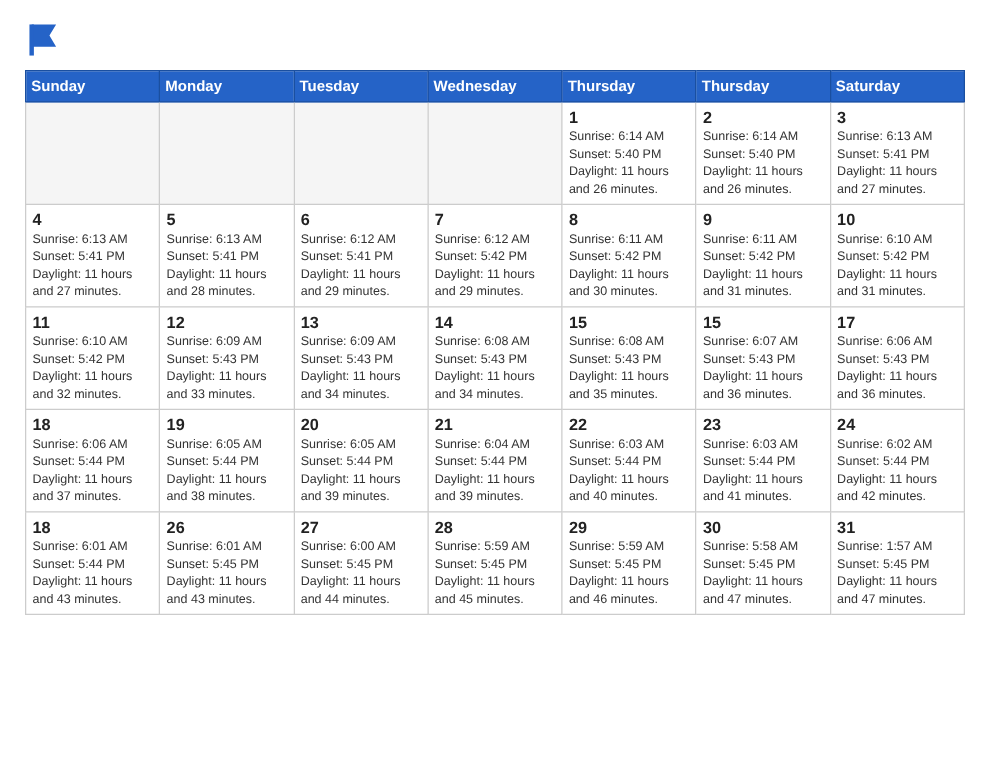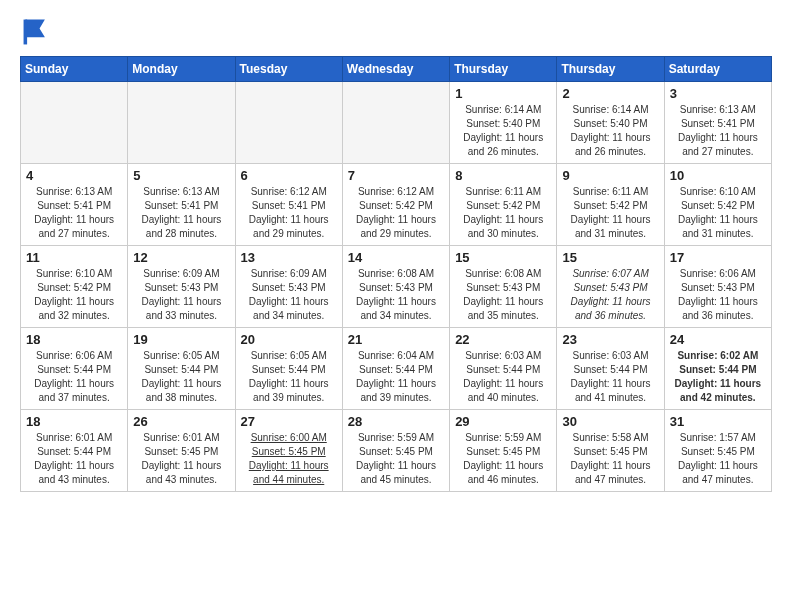--- a/index.html
+++ b/index.html
@@ -75,21 +75,20 @@
     .day-number {
       font-size: 13px;
       font-weight: bold;
       margin-bottom: 2px;
       color: #222;
     }
     .day-info {
       font-size: 10px;
       color: #333;
       line-height: 1.4;
-      text-align: center;
     }
   </style>
 </head>
 <body>
 
 <div class="page">
   <div class="header">
     <div class="logo">
       <svg class="logo-icon" viewBox="0 0 36 36">
 
@@ -229,21 +228,21 @@
           </td>
           <td>
             <div class="day-number">15</div>
             <div class="day-info" style="white-space: pre-line;">Sunrise: 6:08 AM
 Sunset: 5:43 PM
 Daylight: 11 hours
 and 35 minutes.</div>
           </td>
           <td>
             <div class="day-number">15</div>
-            <div class="day-info" style="white-space: pre-line; font-style: italic;">Sunrise: 6:07 AM
+            <div class="day-info" style="white-space: pre-line;">Sunrise: 6:07 AM
 Sunset: 5:43 PM
 Daylight: 11 hours
 and 36 minutes.</div>
           </td>
           <td>
             <div class="day-number">17</div>
             <div class="day-info" style="white-space: pre-line;">Sunrise: 6:06 AM
 Sunset: 5:43 PM
 Daylight: 11 hours
 and 36 minutes.</div>
@@ -287,21 +286,21 @@
           </td>
           <td>
             <div class="day-number">23</div>
             <div class="day-info" style="white-space: pre-line;">Sunrise: 6:03 AM
 Sunset: 5:44 PM
 Daylight: 11 hours
 and 41 minutes.</div>
           </td>
           <td>
             <div class="day-number">24</div>
-            <div class="day-info" style="white-space: pre-line; font-weight: bold;">Sunrise: 6:02 AM
+            <div class="day-info" style="white-space: pre-line;">Sunrise: 6:02 AM
 Sunset: 5:44 PM
 Daylight: 11 hours
 and 42 minutes.</div>
           </td>
         </tr>
         <tr>
           <td>
             <div class="day-number">18</div>
             <div class="day-info" style="white-space: pre-line;">Sunrise: 6:01 AM
 Sunset: 5:44 PM
@@ -310,21 +309,21 @@
           </td>
           <td>
             <div class="day-number">26</div>
             <div class="day-info" style="white-space: pre-line;">Sunrise: 6:01 AM
 Sunset: 5:45 PM
 Daylight: 11 hours
 and 43 minutes.</div>
           </td>
           <td>
             <div class="day-number">27</div>
-            <div class="day-info" style="white-space: pre-line; text-decoration: underline;">Sunrise: 6:00 AM
+            <div class="day-info" style="white-space: pre-line;">Sunrise: 6:00 AM
 Sunset: 5:45 PM
 Daylight: 11 hours
 and 44 minutes.</div>
           </td>
           <td>
             <div class="day-number">28</div>
             <div class="day-info" style="white-space: pre-line;">Sunrise: 5:59 AM
 Sunset: 5:45 PM
 Daylight: 11 hours
 and 45 minutes.</div>

